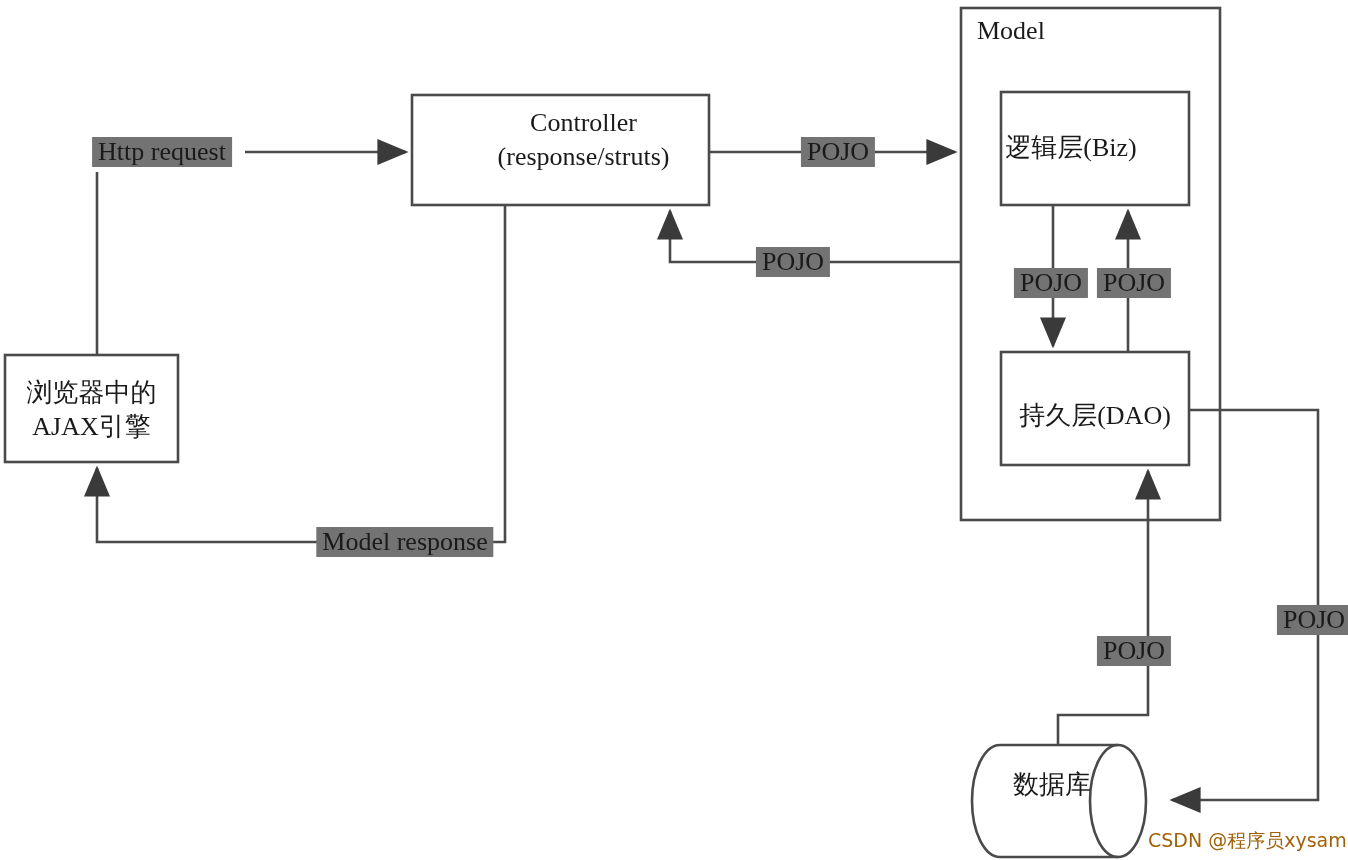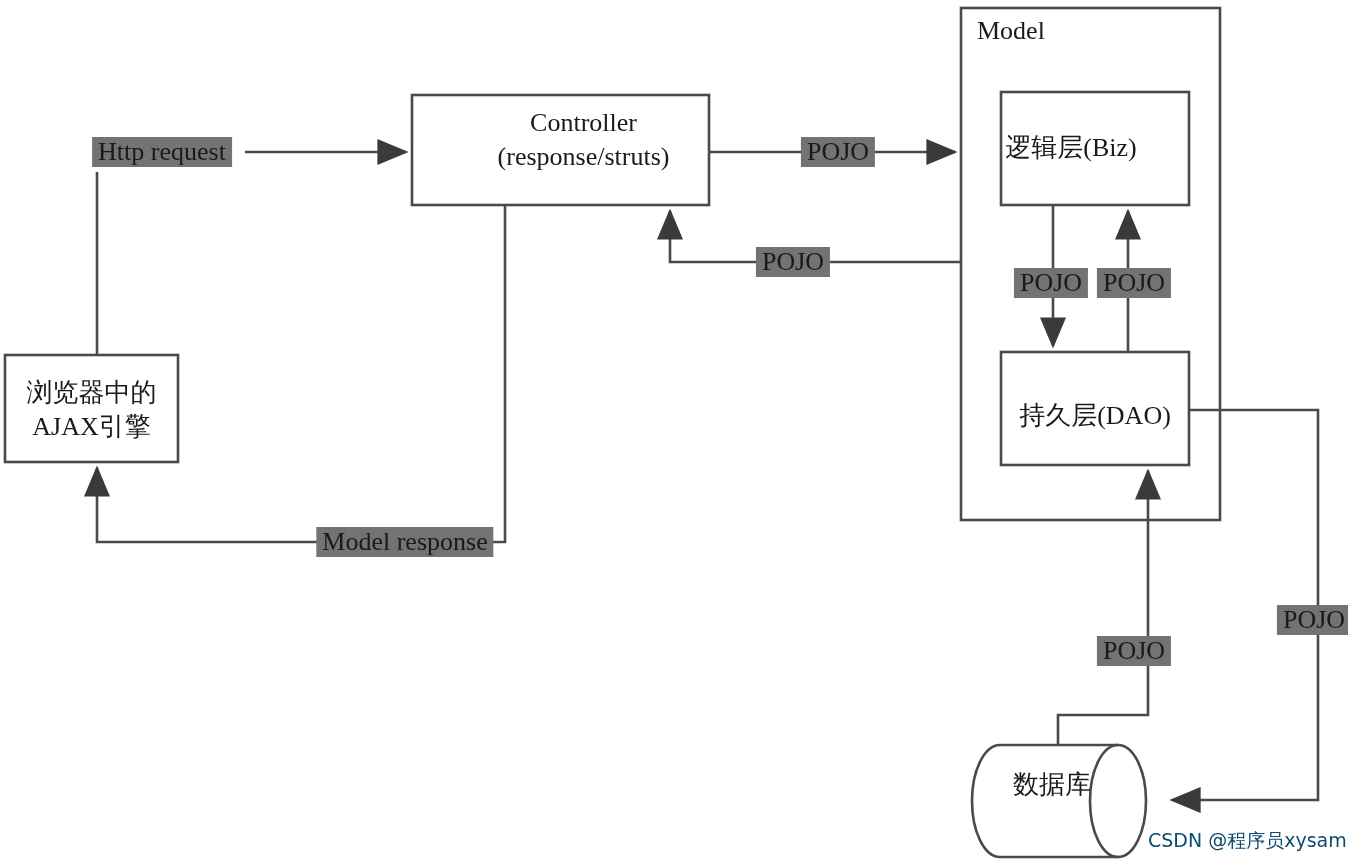--- a/index.html
+++ b/index.html
@@ -29,21 +29,21 @@
     background:#737373;
     padding:0 6px;
   }
   .lbl.cen{transform:translate(-50%,-50%);}
   .lbl.lft{transform:translate(0,-50%);}
   .fs26{font-size:26px;}
   .watermark{
     position:absolute;
     font-family:"DejaVu Sans", sans-serif;
     font-size:19px;
-    color:#0c4a6e;
+    color:#a16207;
     white-space:nowrap;
   }
 </style>
 </head>
 <body>
 
 <div id="canvas">
 
   <svg class="layer" viewBox="0 0 1348 860" xmlns="http://www.w3.org/2000/svg">
     <defs>

